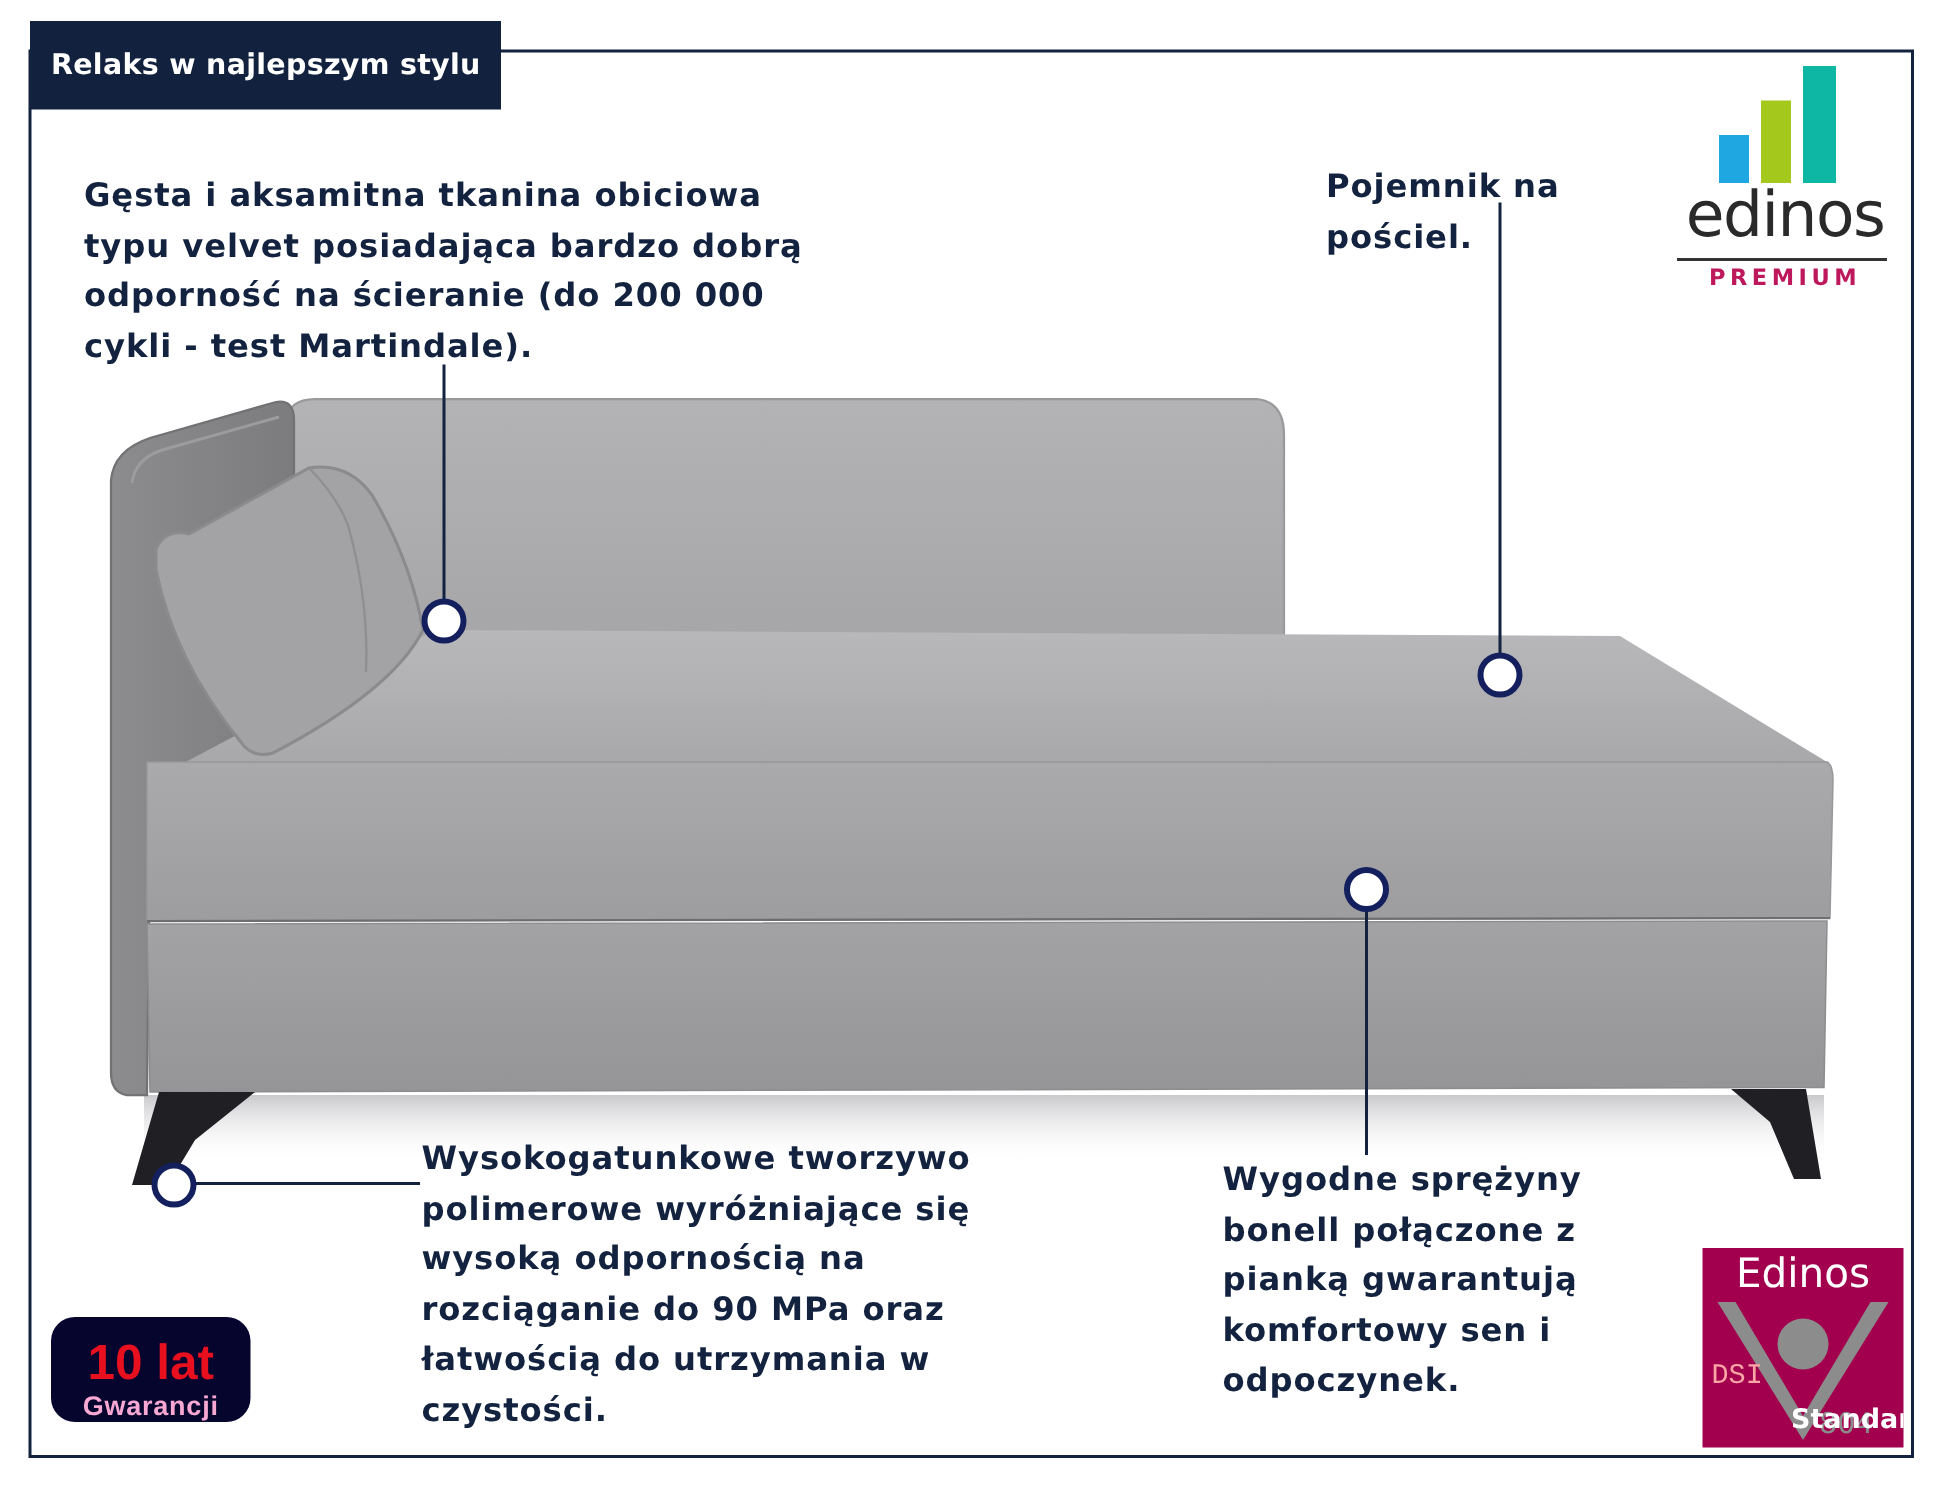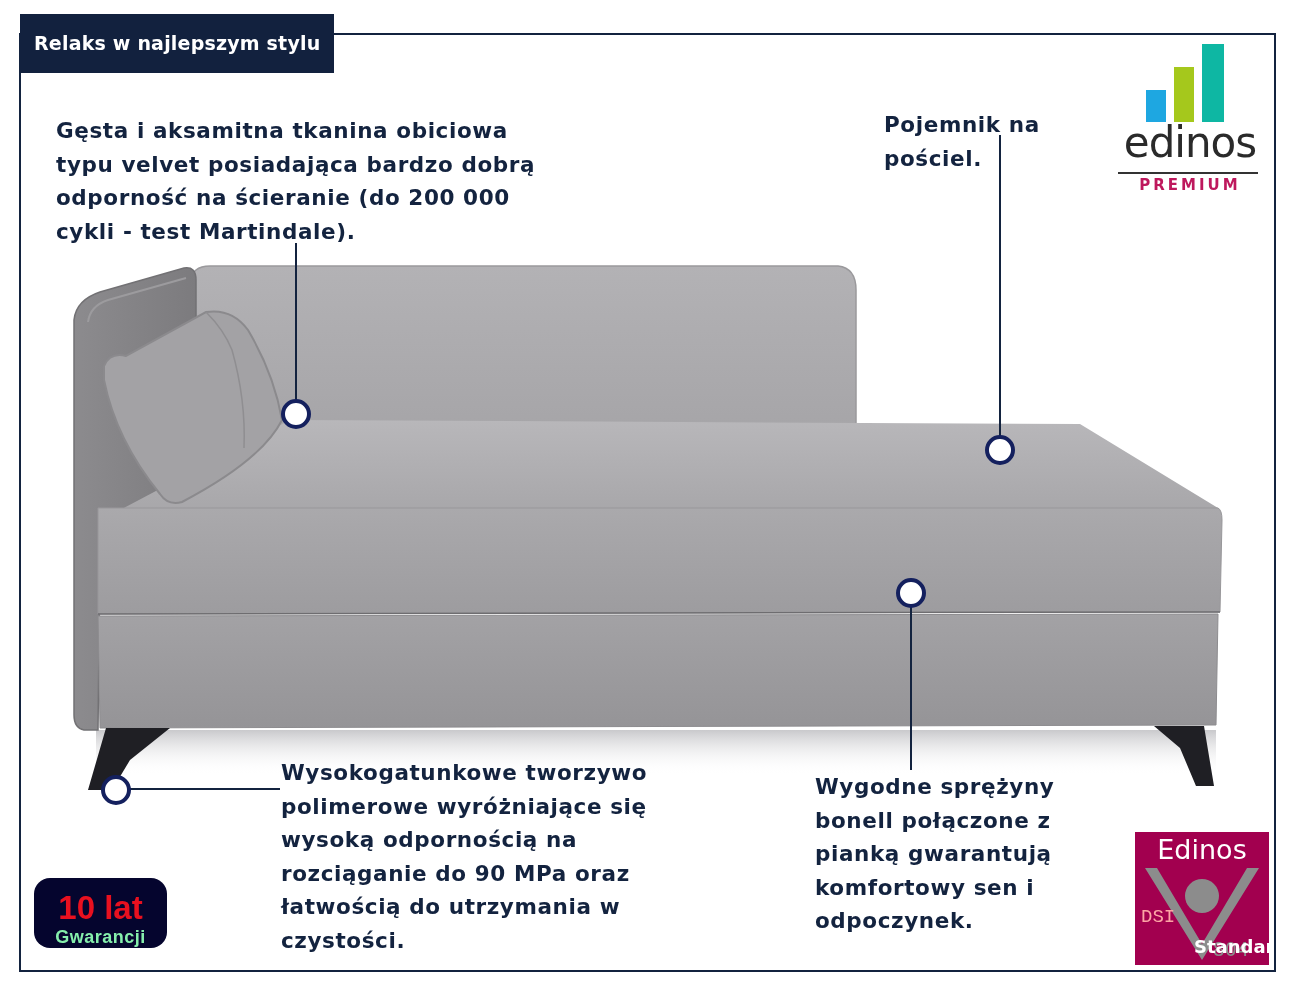--- a/index.html
+++ b/index.html
@@ -14,21 +14,21 @@
     
     .logo { position: absolute; left: 1110px; top: 40px; width: 160px; height: 160px; z-index: 2; }
     .bar { position: absolute; bottom: 0; }
     .logo-bars { position: absolute; left: 36px; top: 2px; width: 80px; height: 80px; }
     .logo-word { position: absolute; left: 0; top: 78px; width: 160px; text-align: center; font-family: "DejaVu Sans", sans-serif; font-size: 42px; color: #2a2a2a; letter-spacing: -1px; line-height: 50px; }
     .logo-rule { position: absolute; left: 8px; top: 132px; width: 140px; height: 2px; background: #333; }
     .logo-sub { position: absolute; left: 0; top: 136px; width: 160px; text-align: center; font-family: "DejaVu Sans", sans-serif; font-size: 15px; font-weight: bold; letter-spacing: 3px; color: #be185d; }
     
     .warranty { position: absolute; left: 34px; top: 878px; width: 133px; height: 70px; background: #05052e; border-radius: 16px; text-align: center; z-index: 2; }
     .warranty-big { display: block; color: #e8101f; font-family: "Liberation Sans", sans-serif; font-size: 33px; font-weight: bold; line-height: 36px; margin-top: 12px; }
-    .warranty-small { display: block; color: #86efac; font-family: "Liberation Sans", sans-serif; font-size: 18px; font-weight: bold; line-height: 22px; letter-spacing: 0.5px; text-align: center; }
+    .warranty-small { display: block; color: #f9a8d4; font-family: "Liberation Sans", sans-serif; font-size: 18px; font-weight: bold; line-height: 22px; letter-spacing: 0.5px; text-align: center; }
     
     .standards { position: absolute; left: 1135px; top: 832px; width: 134px; height: 133px; background: #a2004f; z-index: 2; overflow: hidden; }
     .std-top { position: absolute; left: 0; top: 2px; width: 134px; text-align: center; color: #fff; font-family: "DejaVu Sans", sans-serif; font-size: 27px; line-height: 32px; }
     .std-bottom { position: absolute; left: 0; top: 104px; width: 134px; text-align: center; color: #fff; font-family: "DejaVu Sans", sans-serif; font-weight: bold; font-size: 18px; line-height: 22px; margin-left: 44px; }
     .std-dsi { position: absolute; left: 6px; top: 74px; color: #fca5a5; font-family: Liberation Mono, monospace; font-size: 19px; }
     .std-num { position: absolute; right: 20px; top: 78px; color: #8c8c8c; font-family: "DejaVu Sans", sans-serif; font-size: 19px; margin-top: 28px; }
   </style>
 </head>
 <body>
 

